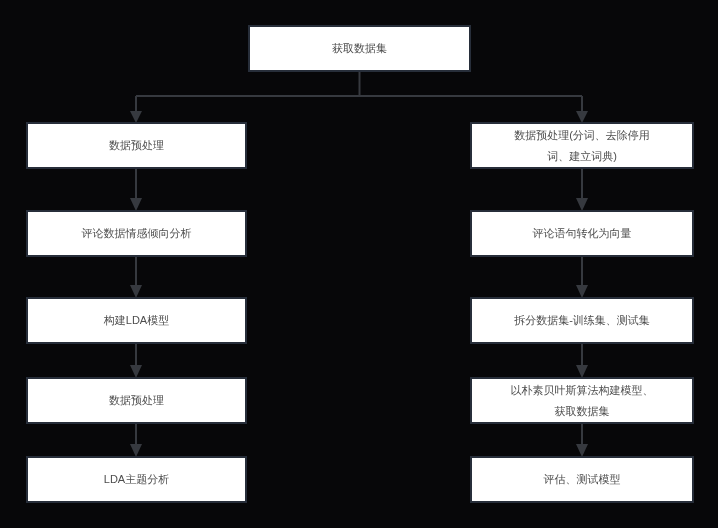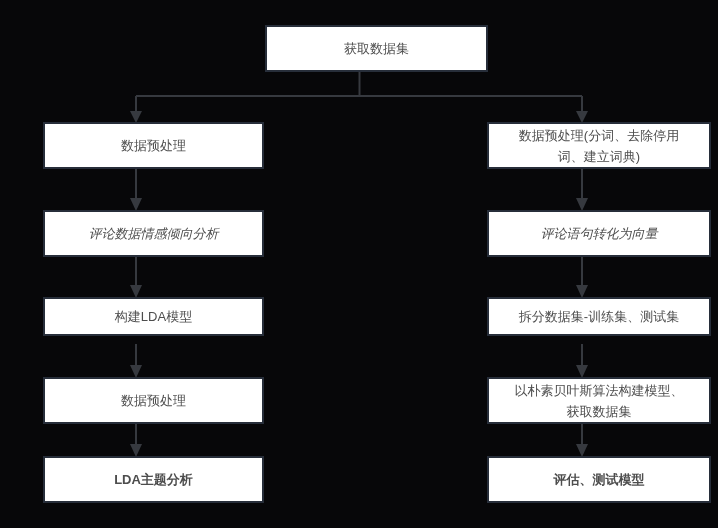--- a/index.html
+++ b/index.html
@@ -24,30 +24,30 @@
   }
   #connector-layer .head{
     fill:var(--connector);stroke:none;
   }
   .node{
     position:absolute;box-sizing:border-box;
     background:var(--node-fill);
     border:2px solid var(--node-border);
     color:var(--node-text);
     display:flex;align-items:center;justify-content:center;
-    text-align:center;font-size:13px;line-height:21px;
-    white-space:pre-line;padding:1px 1px;margin-left:17px;
+    text-align:center;font-size:11px;line-height:21px;
+    white-space:pre-line;padding:1px 1px;
   }
   .col-left{left:26px;width:221px;}
   .col-right{left:470px;width:224px;}
   .r1{top:122px;height:47px;}
-  .r2{top:210px;height:47px;font-style:italic;}
-  .r3{top:297px;height:39px;}
+  .r2{top:210px;height:47px;}
+  .r3{top:297px;height:47px;}
   .r4{top:377px;height:47px;}
-  .r5{top:456px;height:47px;font-weight:bold;}
+  .r5{top:456px;height:47px;}
   #n-root{left:248px;top:25px;width:223px;height:47px;}
 </style>
 </head>
 <body>
 
 <svg id="connector-layer" viewBox="0 0 718 528" xmlns="http://www.w3.org/2000/svg">
 
   <g>
     <path class="edge" d="M359.5 72 L359.5 96 M136 96 L582 96 M136 96 L136 112 M582 96 L582 112"></path>
     <polygon class="head" points="130,111 142,111 136,123"></polygon>

